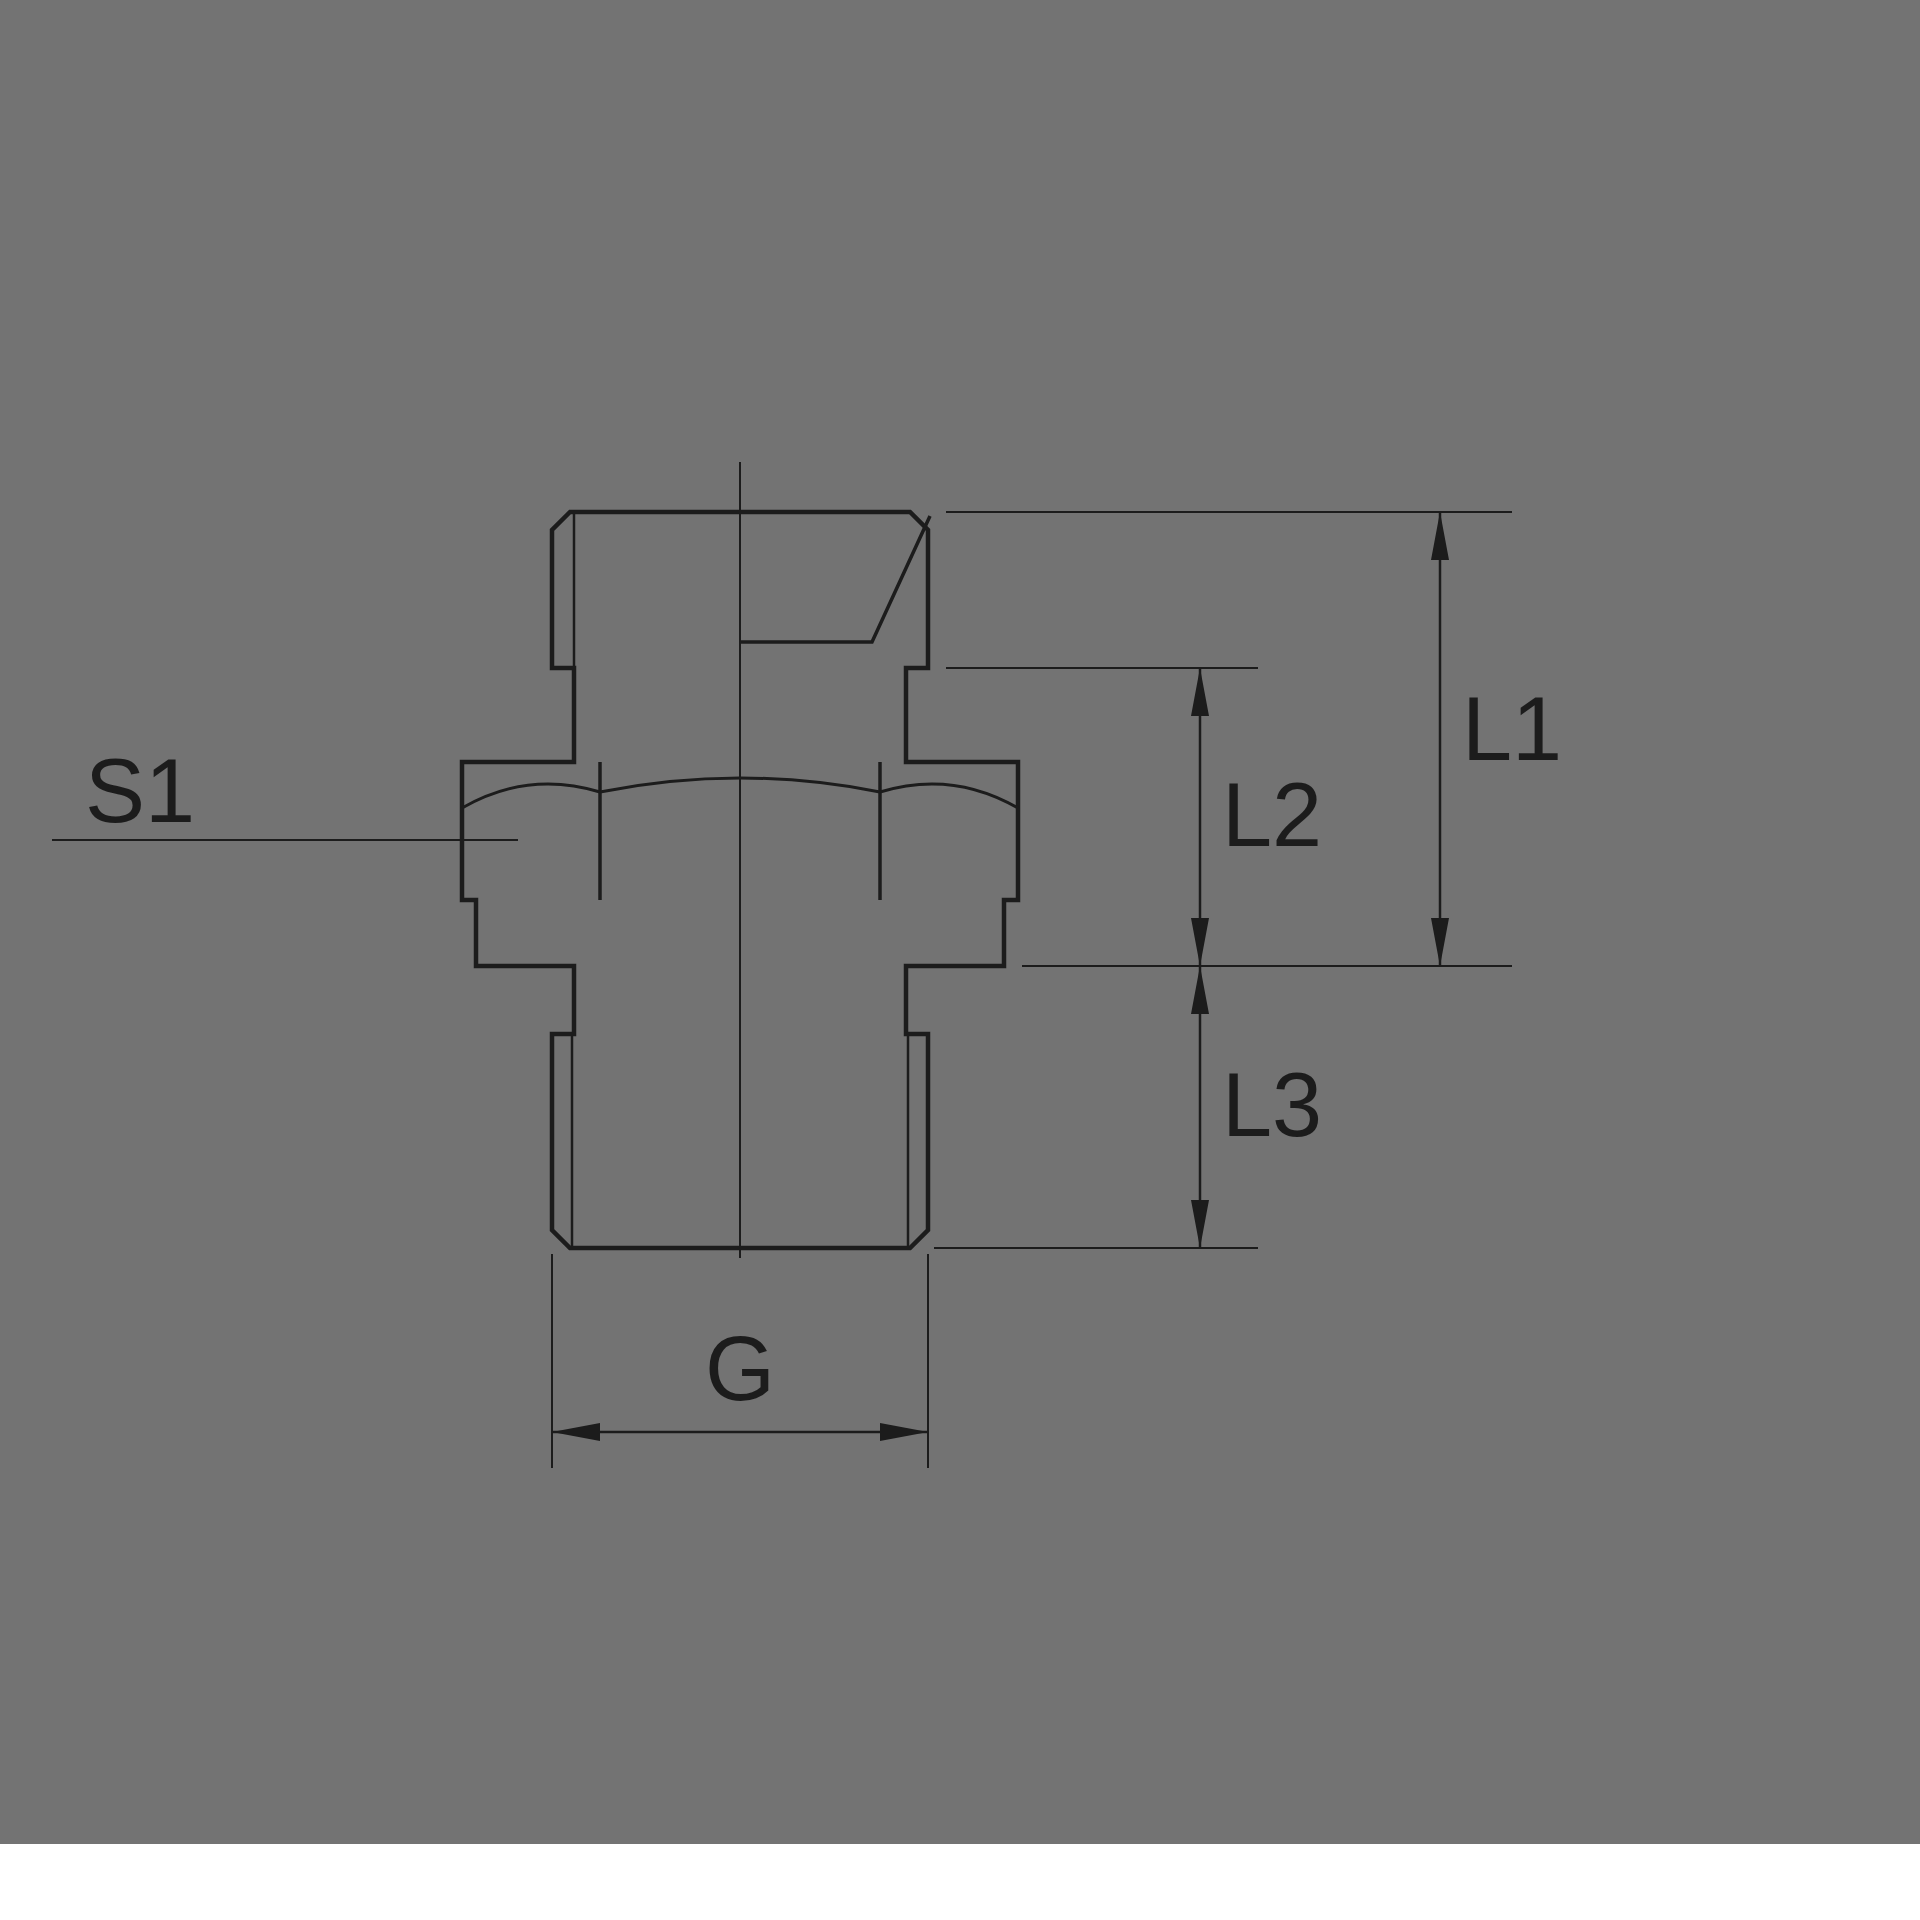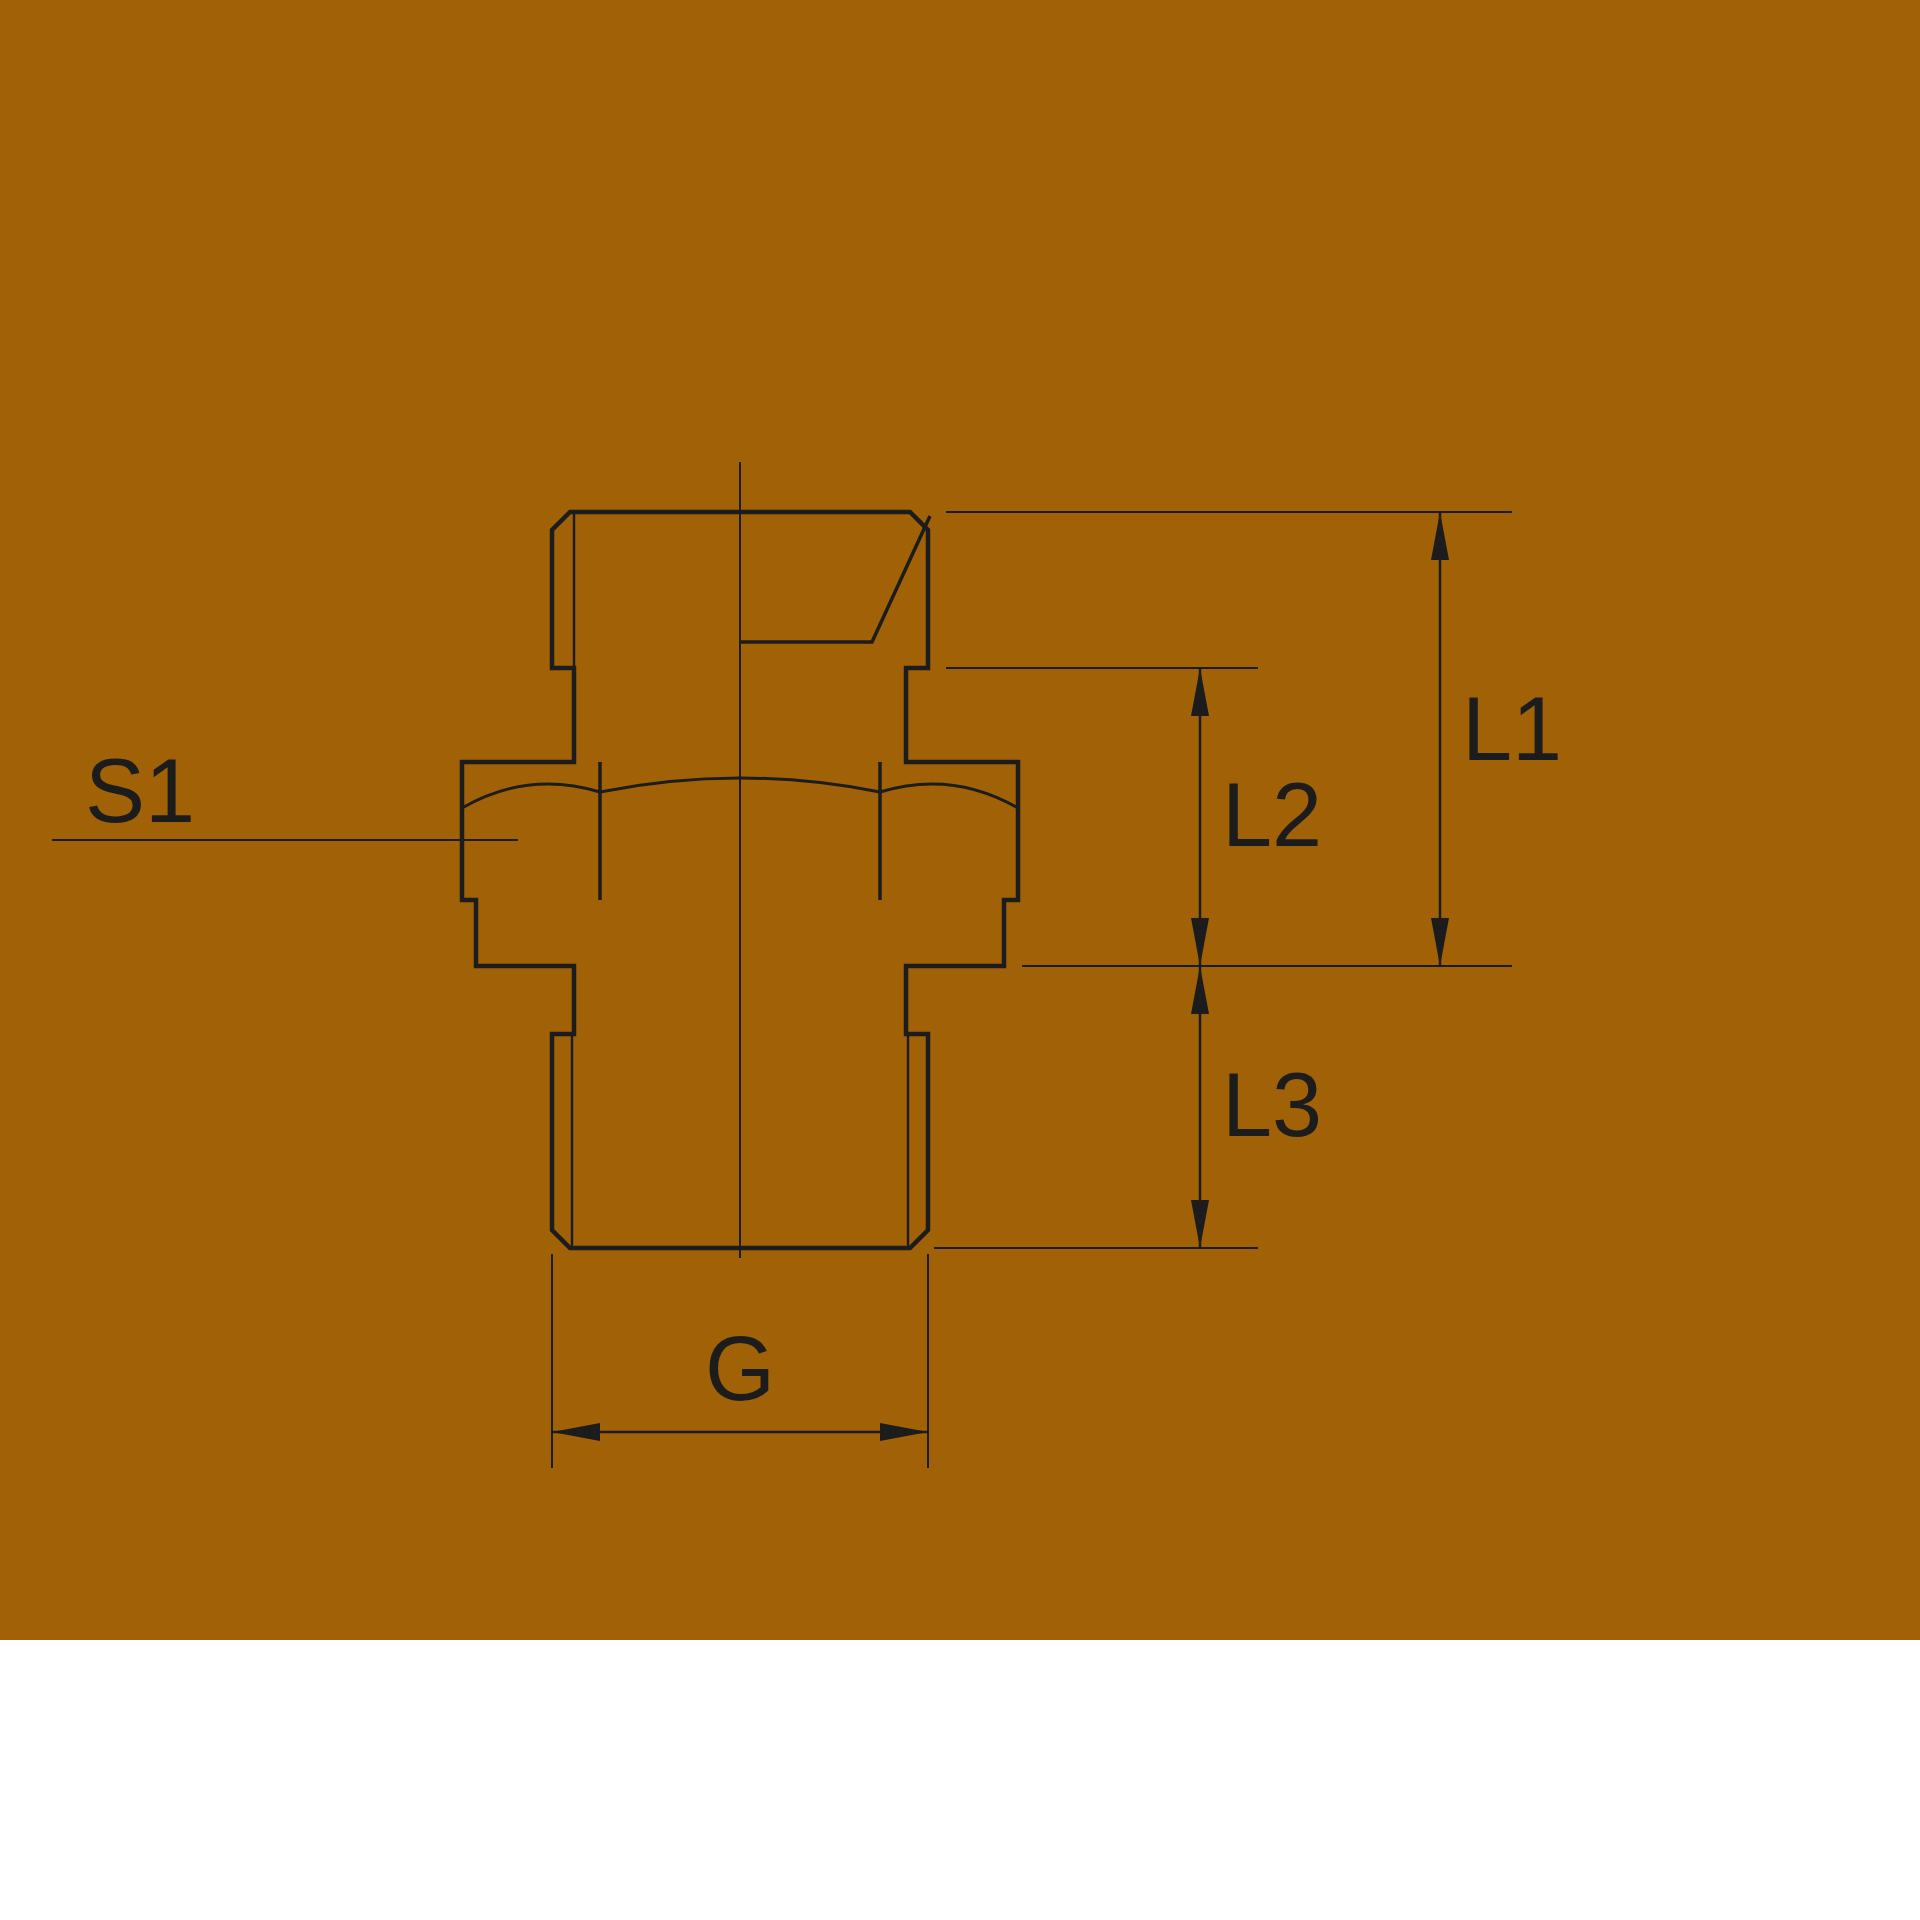--- a/index.html
+++ b/index.html
@@ -3,22 +3,22 @@
 <meta charset="utf-8">
 <style>
   html, body {
     margin: 0;
     padding: 0;
     background: #ffffff;
   }
   .canvas {
     position: relative;
     width: 1920px;
-    height: 1640px;
-    background: #a16207;
+    height: 1844px;
+    background: #737373;
     overflow: hidden;
   }
   svg {
     display: block;
     width: 1920px;
     height: 1920px;
   }
   .label {
     font-family: "Liberation Sans", sans-serif;
     font-size: 90px;

